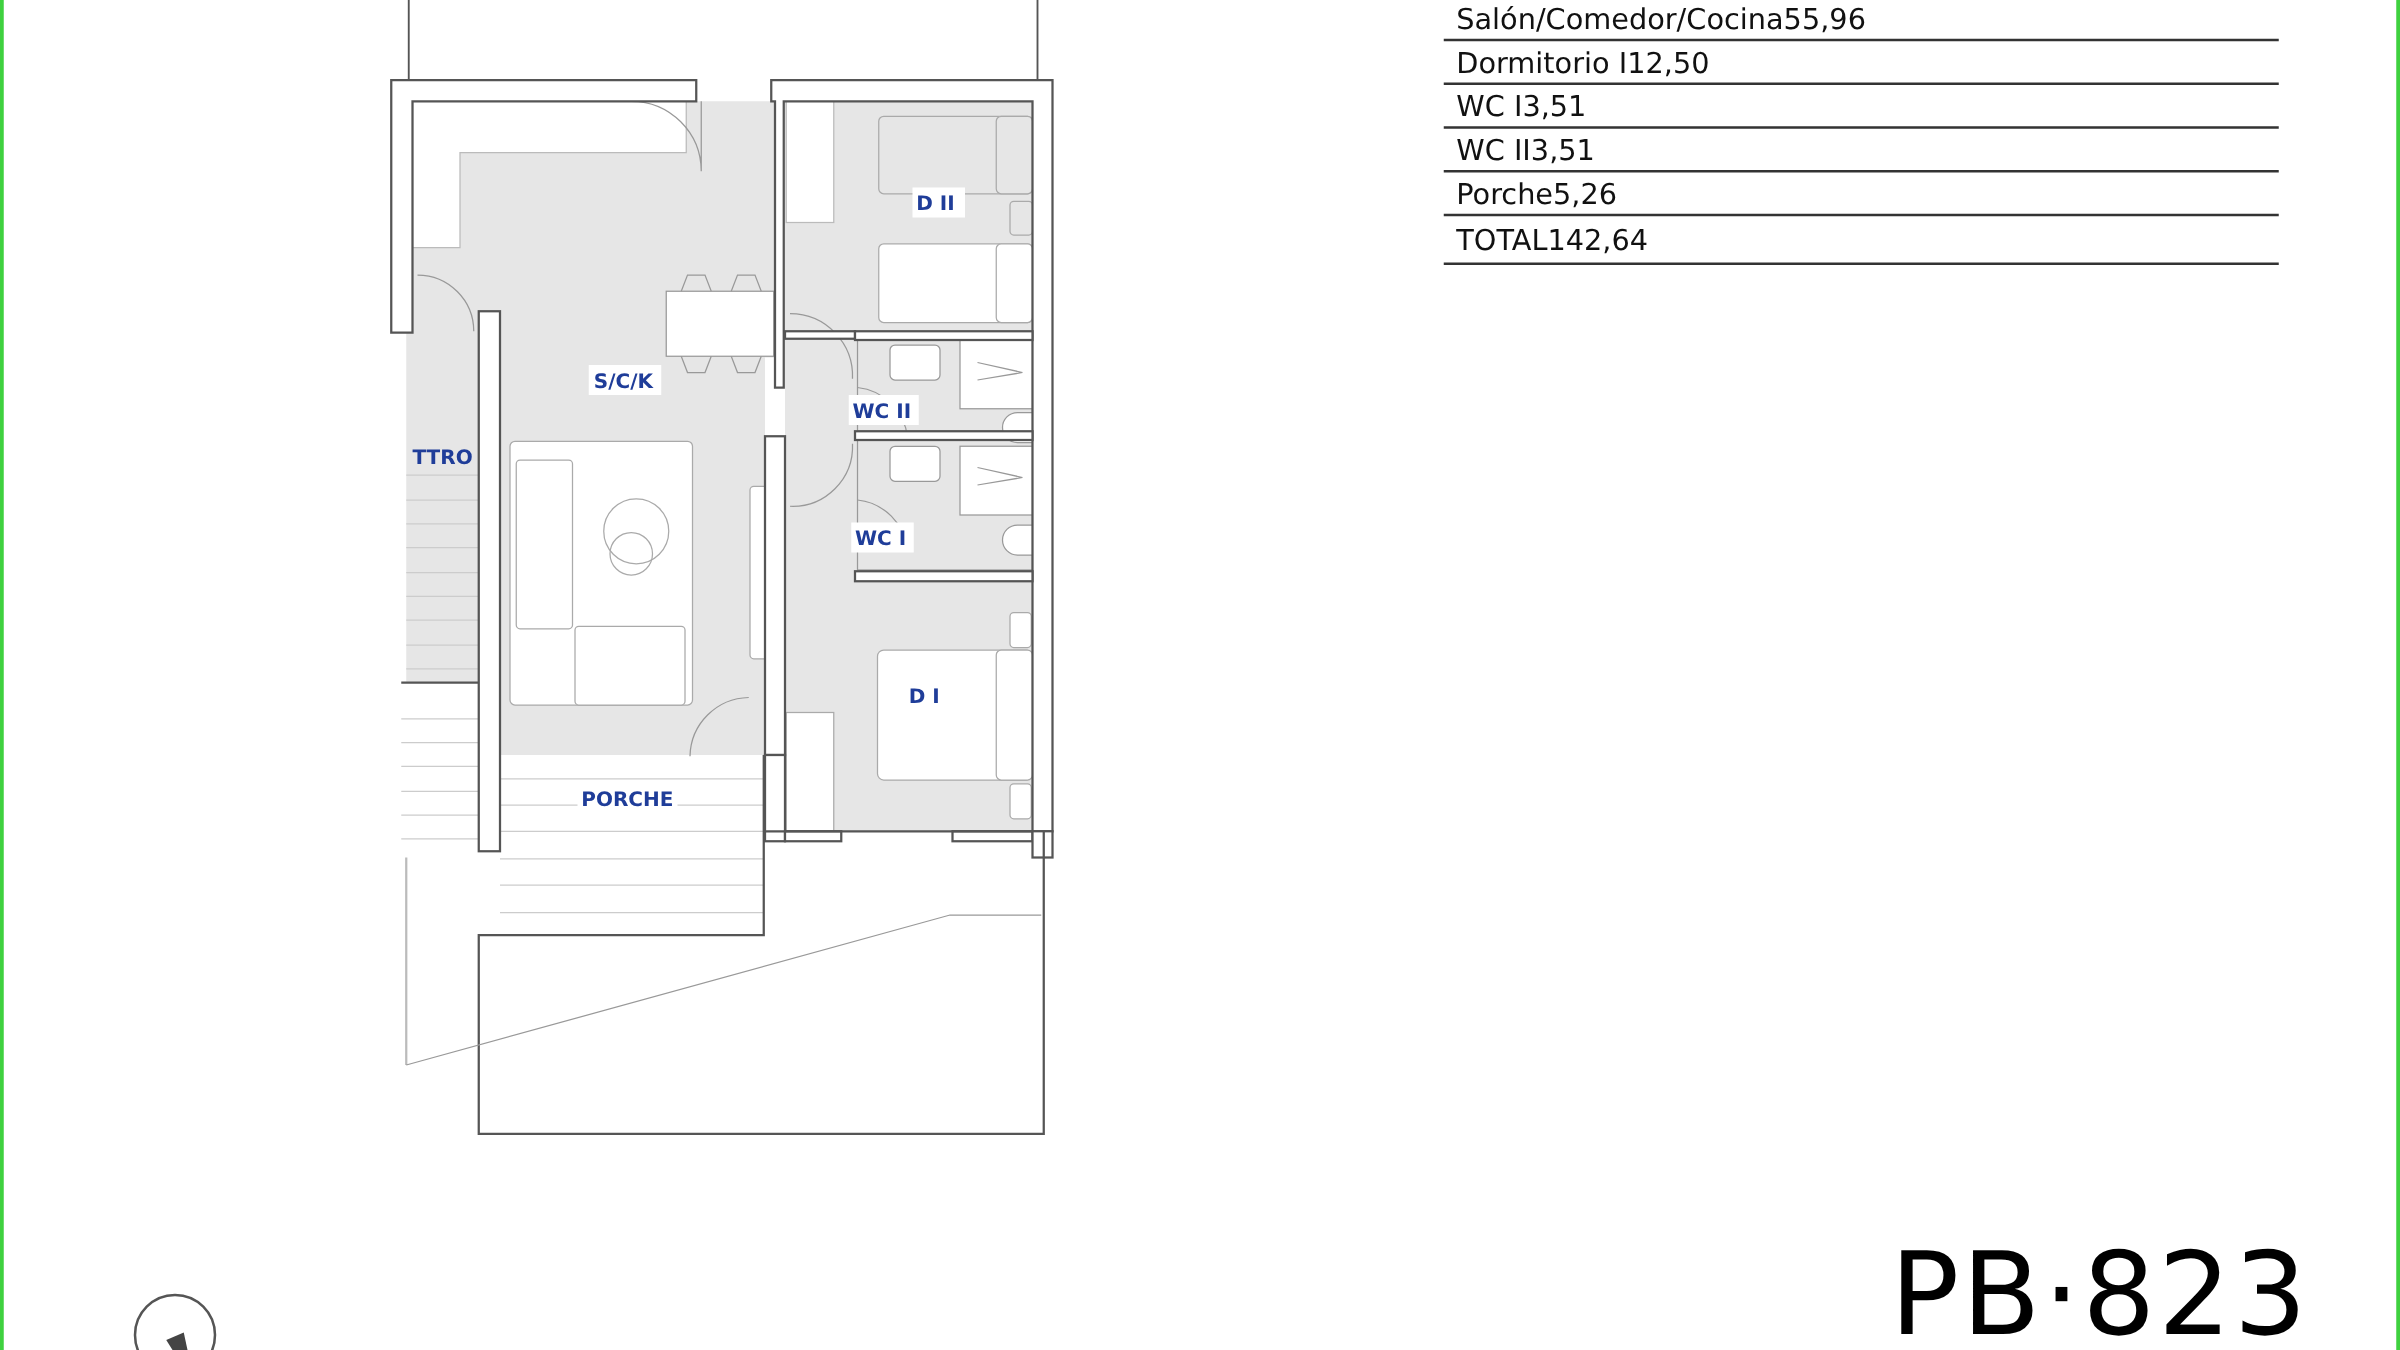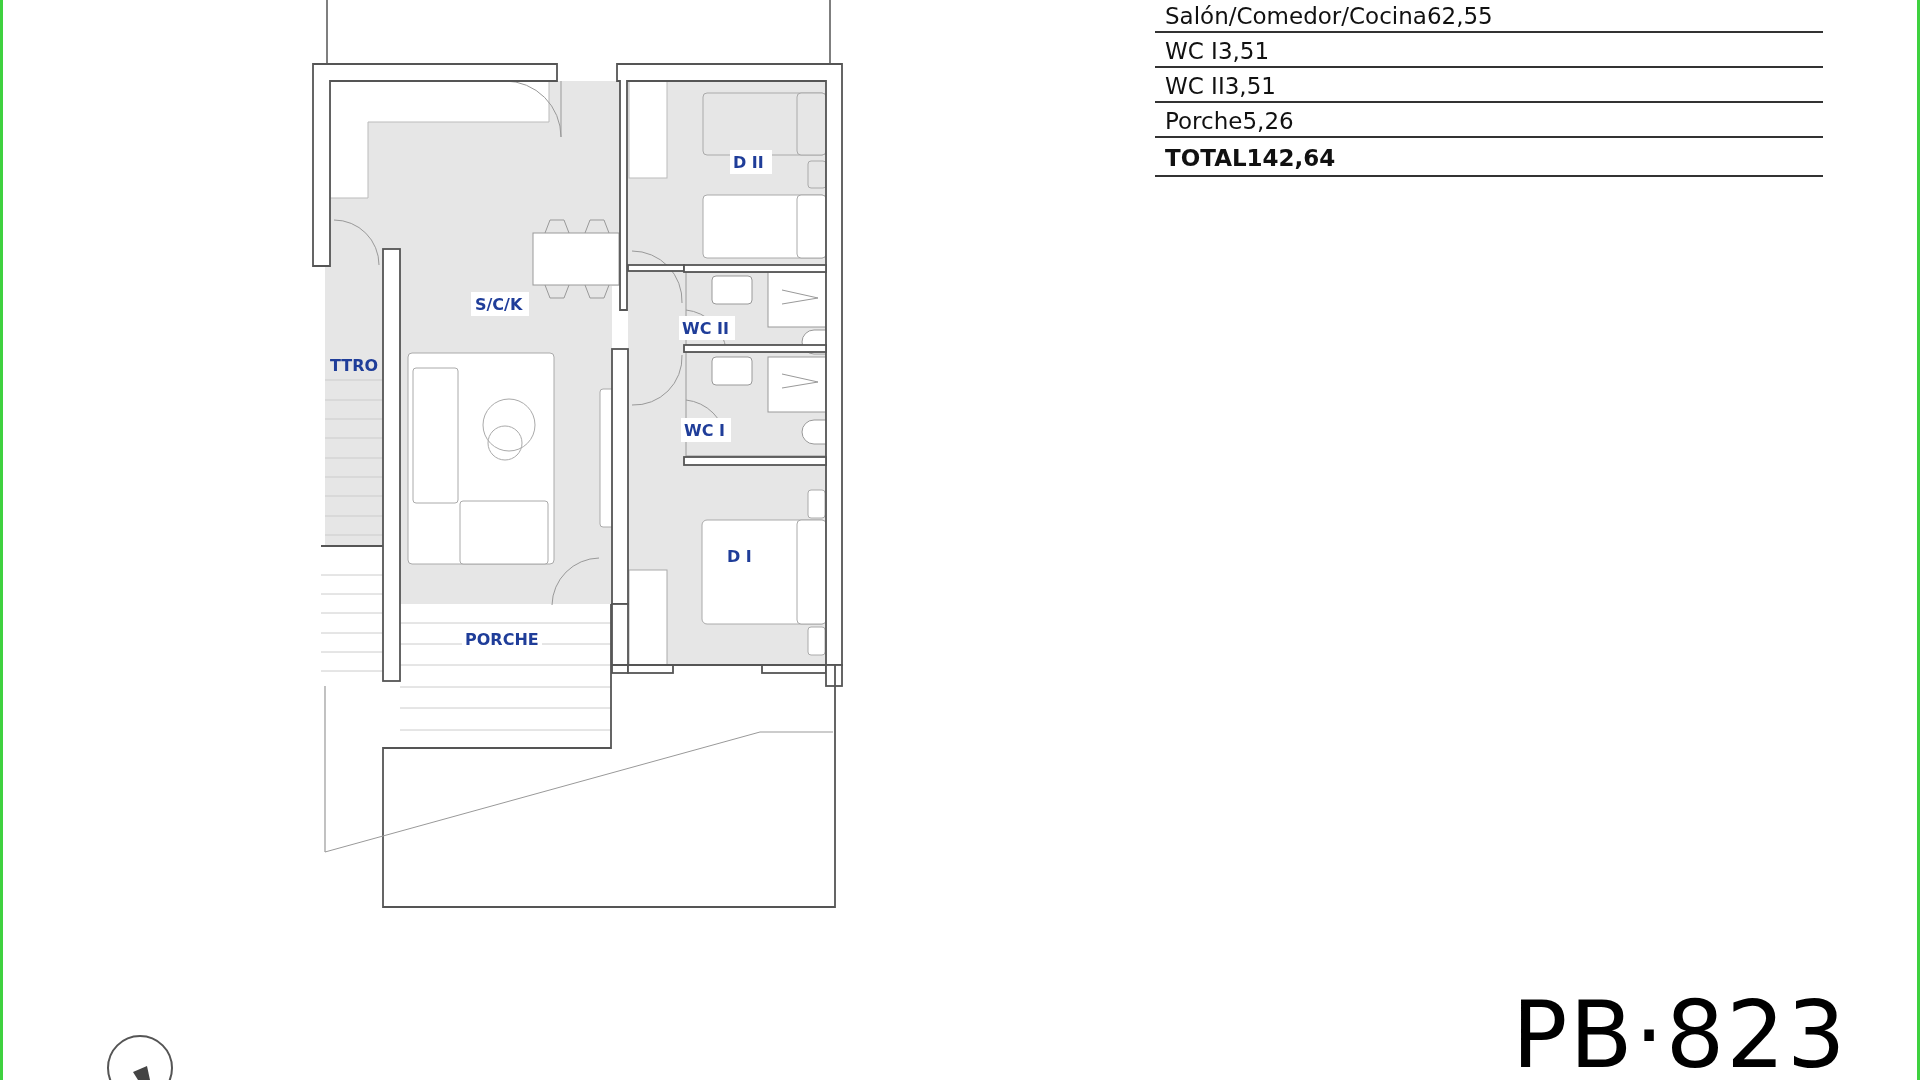--- a/index.html
+++ b/index.html
@@ -4,21 +4,21 @@
 <style>
   html,body{margin:0;padding:0;background:#fff;}
   body{width:1920px;height:1080px;position:relative;overflow:hidden;font-family:"Liberation Sans",sans-serif;}
   .frame-l{position:absolute;left:0;top:0;width:3px;height:1080px;background:#3fd13f;}
   .frame-r{position:absolute;right:0;top:0;width:3px;height:1080px;background:#3fd13f;}
   svg.plan{position:absolute;left:0;top:0;}
   .lbl{font-family:"DejaVu Sans",sans-serif;font-weight:bold;font-size:16px;fill:#1f3d99;}
   .table{position:absolute;left:1155px;top:0;width:668px;}
   .row{display:flex;align-items:flex-end;height:35px;border-bottom:2px solid #333;box-sizing:border-box;padding:0 3px 3px 10px;font-family:"DejaVu Sans",sans-serif;font-size:23px;color:#111;line-height:1;}
   .row.first{height:33px;}
-  .row.total{font-weight:bold;height:39px;padding-bottom:5px;}
+  .row.total{font-weight:normal;height:39px;padding-bottom:5px;}
   .code{position:absolute;left:1512px;top:990px;font-family:"DejaVu Sans",sans-serif;font-size:92px;color:#000;letter-spacing:2px;line-height:1;}
 </style>
 </head>
 <body>
 
 <div class="frame-l"></div>
 <div class="frame-r"></div>
 
 <svg class="plan" width="1920" height="1080">
 
@@ -158,21 +158,25 @@
 
   <g>
     <circle cx="140" cy="1068" r="32" fill="none" stroke="#555" stroke-width="2"></circle>
     <polygon points="133,1072 147,1066 150,1080 138,1080" fill="#444"></polygon>
   </g>
 </svg>
 
 <div class="table">
   <div class="row first">
       <span>Salón/Comedor/Cocina</span>
-      <span>62,55</span>
+      <span>55,96</span>
+    </div>
+  <div class="row">
+      <span>Dormitorio I</span>
+      <span>12,50</span>
     </div>
   <div class="row">
       <span>WC I</span>
       <span>3,51</span>
     </div>
   <div class="row">
       <span>WC II</span>
       <span>3,51</span>
     </div>
   <div class="row">

